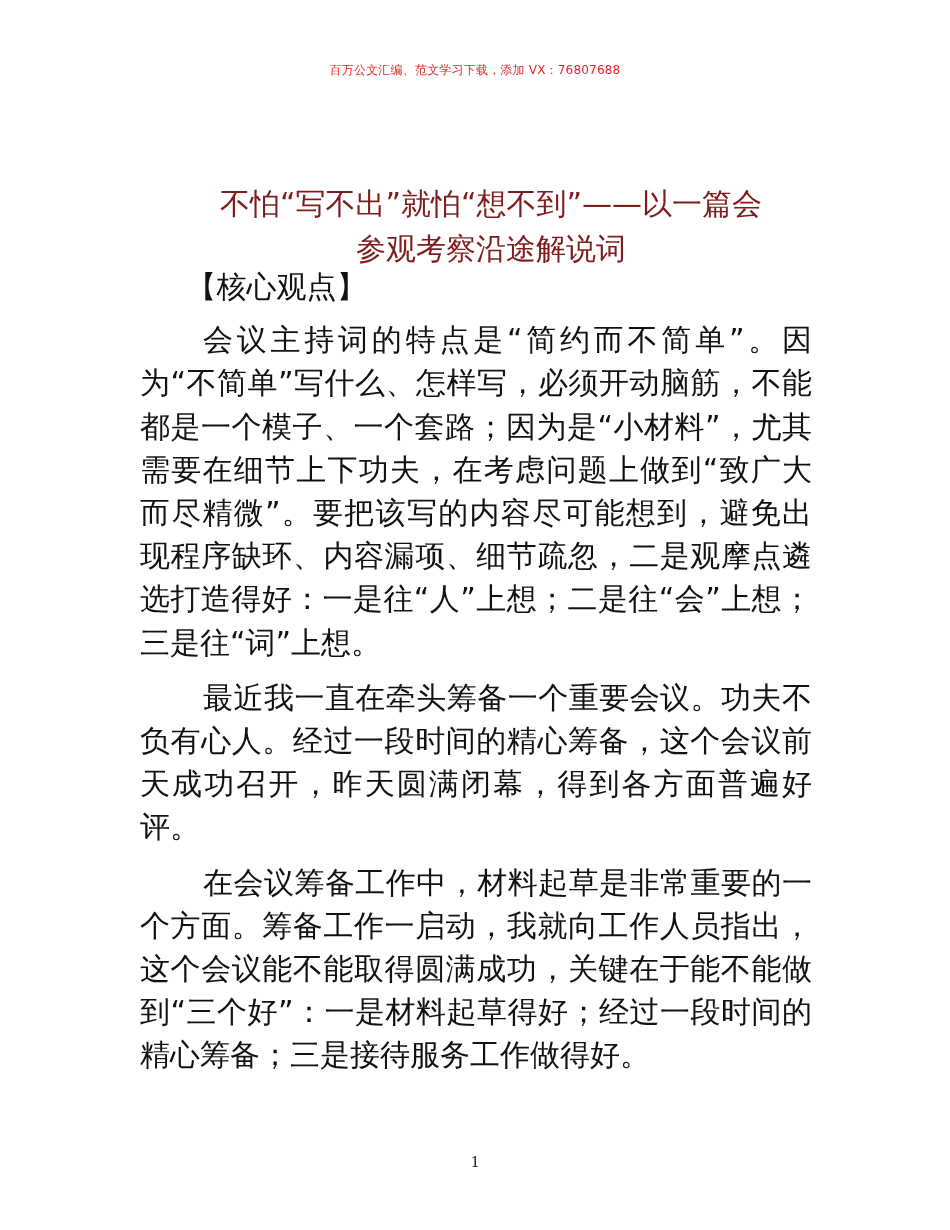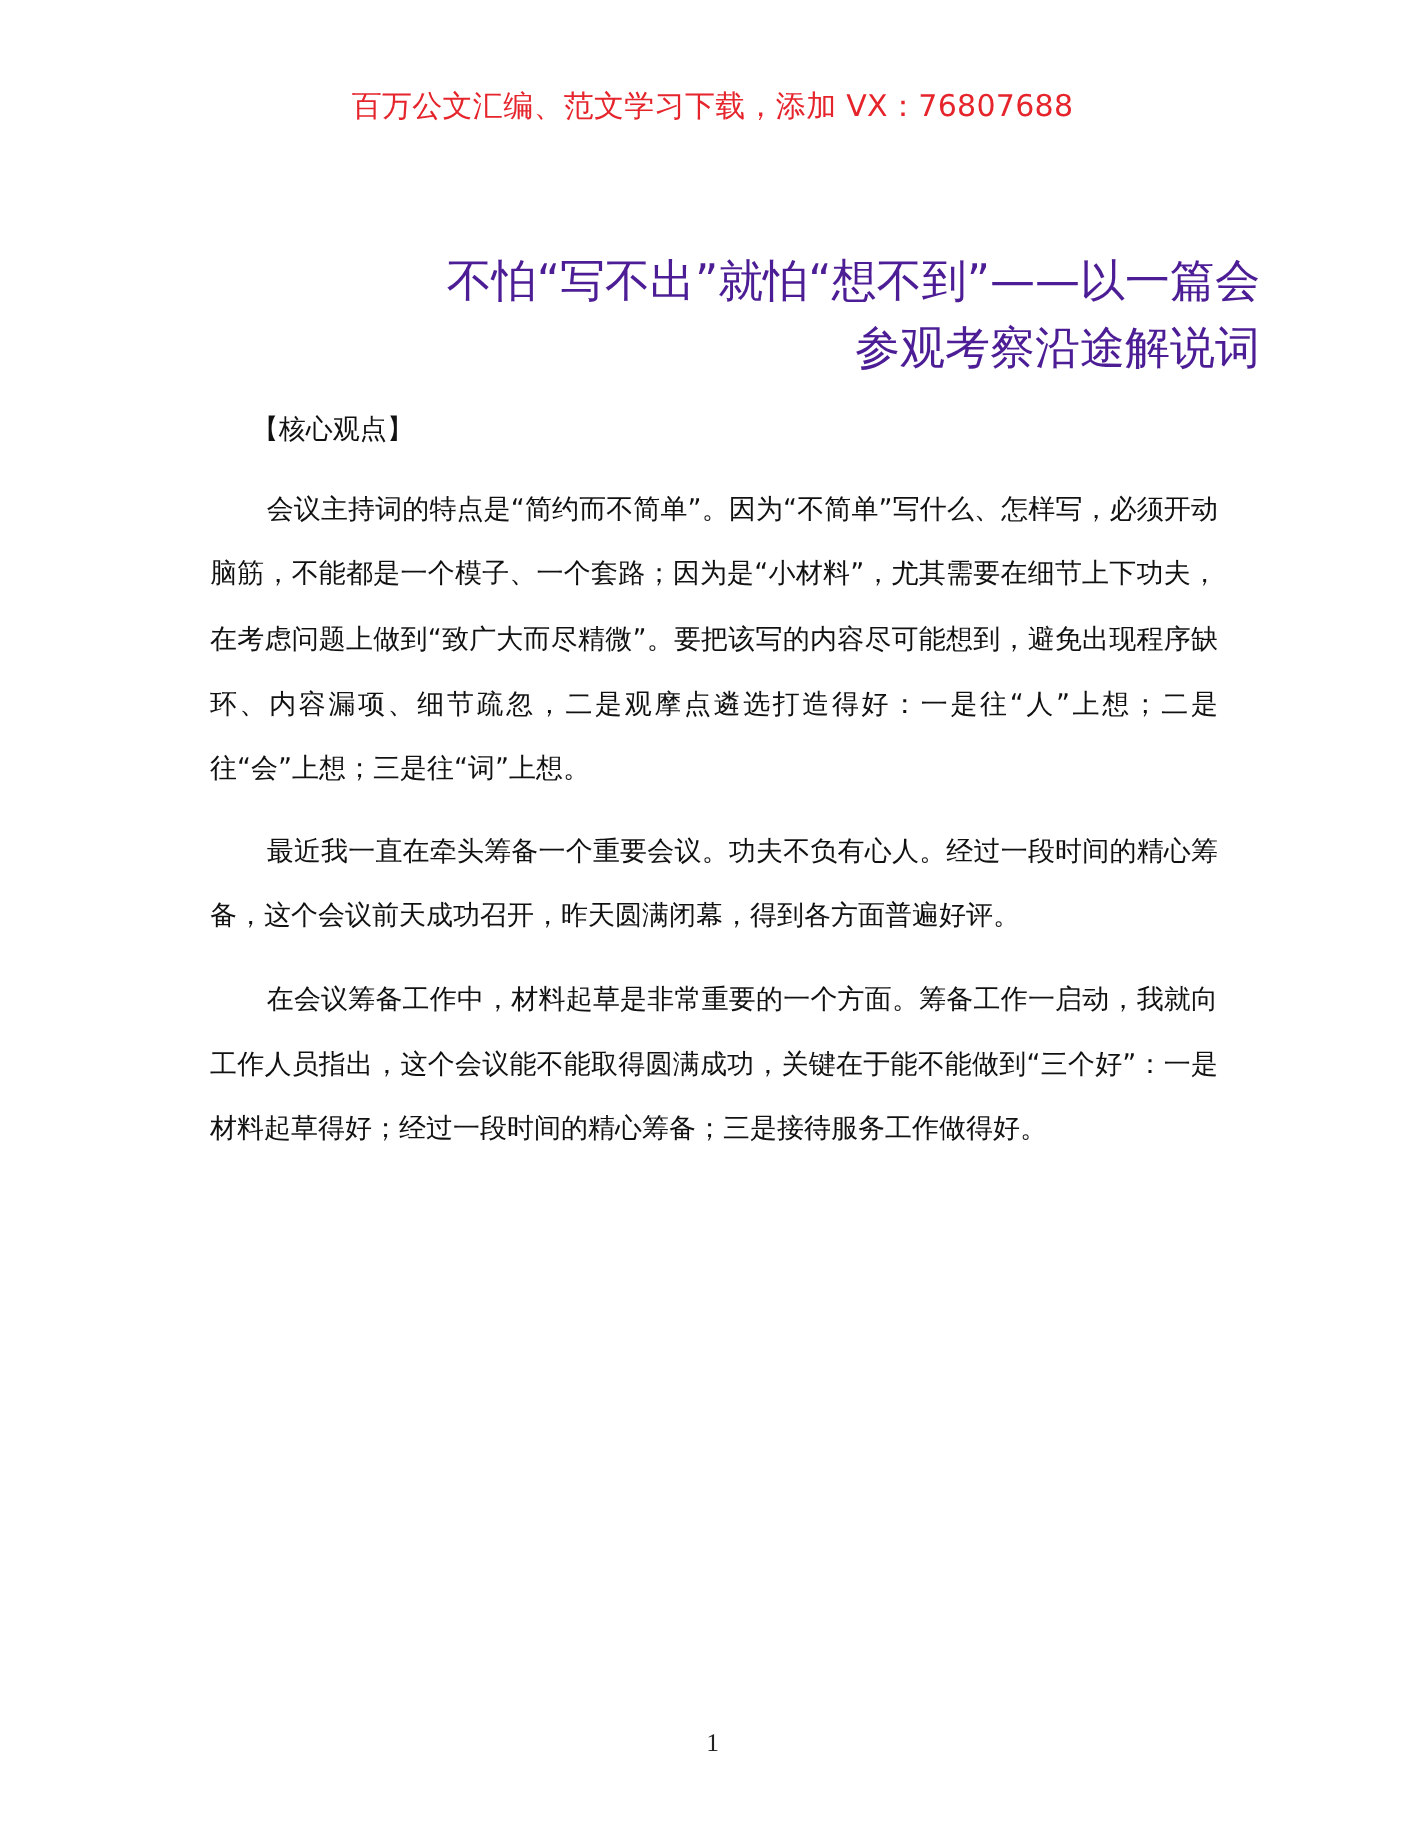--- a/index.html
+++ b/index.html
@@ -14,44 +14,44 @@
       overflow: hidden;
       font-family: "DejaVu Sans", "Liberation Sans", sans-serif;
       color: #111111;
     }
     .header-note {
       position: absolute;
       top: 58px;
       left: 0;
       width: 950px;
       text-align: center;
-      font-size: 20px;
+      font-size: 12px;
       line-height: 24px;
       color: #e5242b;
       letter-spacing: 0.2px;
     }
     .title {
       position: absolute;
       top: 165px;
       left: 110px;
       width: 730px;
-      text-align: right;
+      text-align: center;
       font-size: 30px;
       line-height: 45px;
-      color: #4c1d95;
-      margin: 0;
+      color: #7f1d1d;
+      margin: 16px;
       font-weight: normal;
     }
     .title span { display: block; }
     .body-text {
       position: absolute;
       top: 265px;
       left: 140px;
       width: 672px;
-      font-size: 18px;
+      font-size: 30px;
       line-height: 43.2px;
       color: #111111;
     }
     .section-label {
       margin: 0 0 10px 0;
       text-indent: 1.55em;
     }
     .para {
       margin: 0 0 12px 0;
       text-indent: 2.1em;

